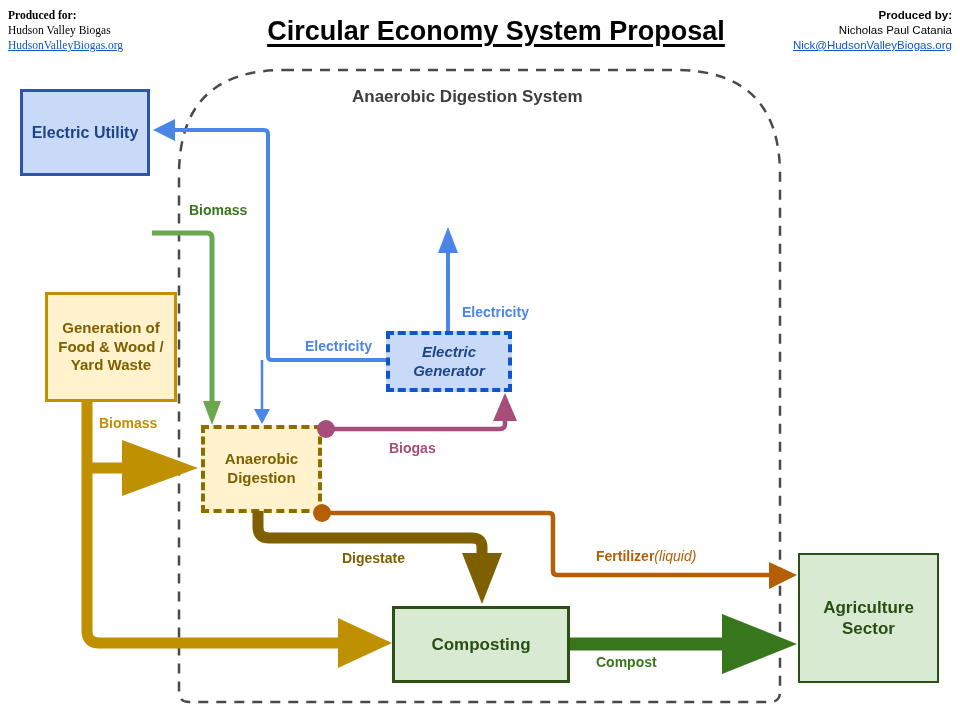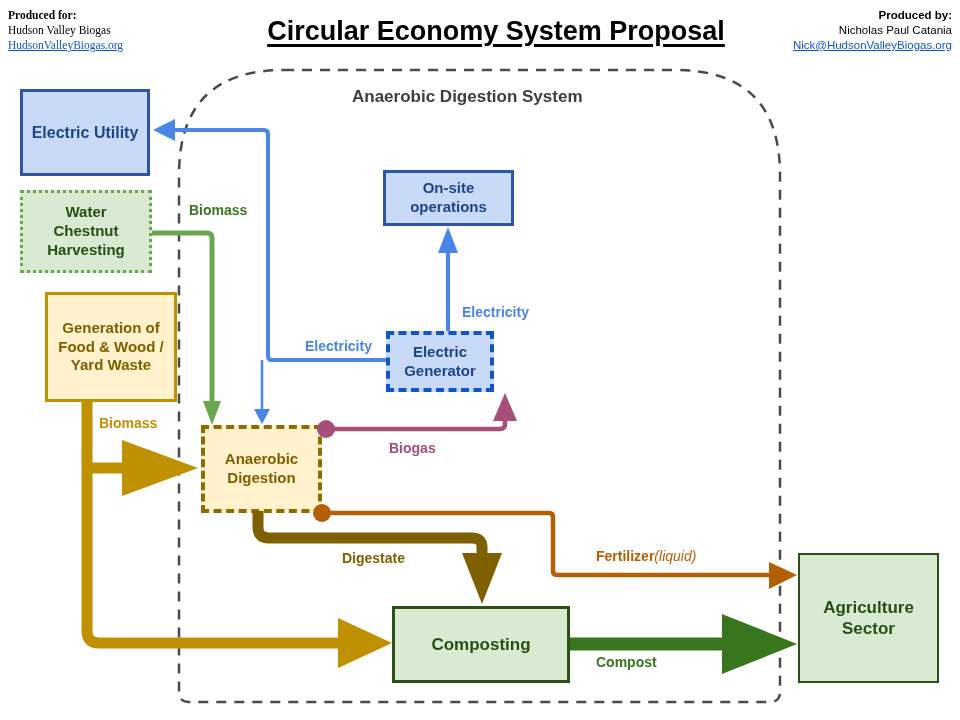--- a/index.html
+++ b/index.html
@@ -31,22 +31,22 @@
   .node{position:absolute;box-sizing:border-box;display:flex;align-items:center;justify-content:center;
         text-align:center;font-weight:bold;line-height:1.25;z-index:2;padding:2px 8px;}
   .n-eu{left:20px;top:89px;width:130px;height:87px;background:var(--blue-fill);
         border:3px solid var(--blue-border);color:var(--blue-text);font-size:16px;}
   .n-wc{left:20px;top:190px;width:132px;height:83px;background:var(--green-fill);
         border:3px dotted var(--green-dot-border);color:var(--green-text-dark);font-size:15px;}
   .n-gen{left:21px;top:292px;width:132px;height:110px;background:var(--yellow-fill);
         border:3px solid var(--mustard);color:var(--yellow-text);font-size:15px;margin-left:24px;}
   .n-oso{left:383px;top:170px;width:131px;height:56px;background:var(--blue-fill);
         border:3px solid var(--blue-border);color:var(--blue-text);font-size:15px;}
-  .n-eg{left:386px;top:331px;width:108px;height:61px;background:var(--blue-fill);
-        border:4px dashed var(--blue-dash-border);color:var(--blue-text);font-size:15px;}
+  .n-eg{left:386px;top:331px;width:126px;height:61px;background:var(--blue-fill);
+        border:4px dashed var(--blue-dash-border);color:var(--blue-text);font-size:15px;font-style:italic;}
   .n-ad{left:201px;top:425px;width:121px;height:88px;background:var(--yellow-fill);
         border:4px dashed var(--mustard-dark);color:var(--yellow-text);font-size:15px;}
   .n-comp{left:392px;top:606px;width:178px;height:77px;background:var(--green-fill);
         border:3px solid var(--green-border-dark);color:var(--green-text-dark);font-size:17px;}
   .n-agr{left:798px;top:553px;width:141px;height:130px;background:var(--green-fill);
         border:2.5px solid var(--green-border-dark);color:var(--green-text-dark);font-size:17px;}
   
   .flbl{position:absolute;font-size:14px;font-weight:bold;white-space:nowrap;z-index:4;}
   .l-biomass-green{left:189px;top:202px;color:var(--green-label);}
   .l-biomass-mustard{left:99px;top:415px;color:var(--mustard);}
@@ -88,23 +88,21 @@
     <a href="#">Nick@HudsonValleyBiogas.org</a>
   </div>
 
   <svg class="layer" width="960" height="720" viewBox="0 0 960 720">
     <path class="s-dash" stroke-width="2.5" stroke-dasharray="10 8" d="M284 70 H675 Q780 70 780 175 V692 Q780 702 770 702 H189 Q179 702 179 692 V175 Q179 70 284 70 Z"></path>
   </svg>
 
   <div class="system-label">Anaerobic Digestion System</div>
 
   <div class="node n-eu">Electric Utility</div>
-  <div class="node n-wc">Water Chestnut Harvesting</div>
   <div class="node n-gen">Generation of Food &amp; Wood / Yard Waste</div>
-  <div class="node n-oso">On-site operations</div>
   <div class="node n-eg">Electric Generator</div>
   <div class="node n-ad">Anaerobic Digestion</div>
   <div class="node n-comp">Composting</div>
   <div class="node n-agr">Agriculture Sector</div>
 
   <svg class="layer arrows" width="960" height="720" viewBox="0 0 960 720">
 
     <g>
       <path class="s-blue" stroke-width="4" d="M172 130 L264 130 Q268 130 268 134 L268 356 Q268 360 272 360 L386 360"></path>
       <polygon class="f-blue" points="153,130 175,119 175,141"></polygon>

